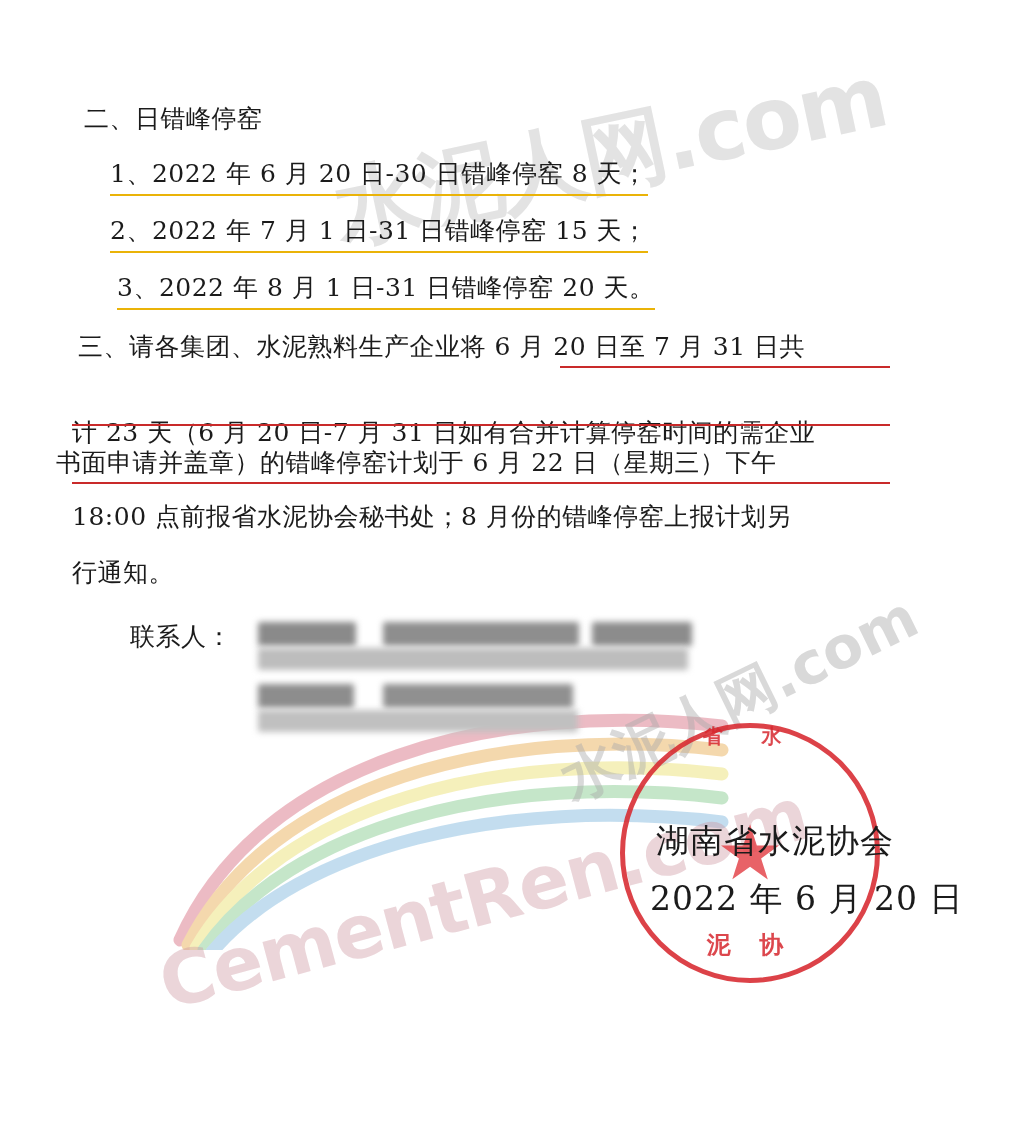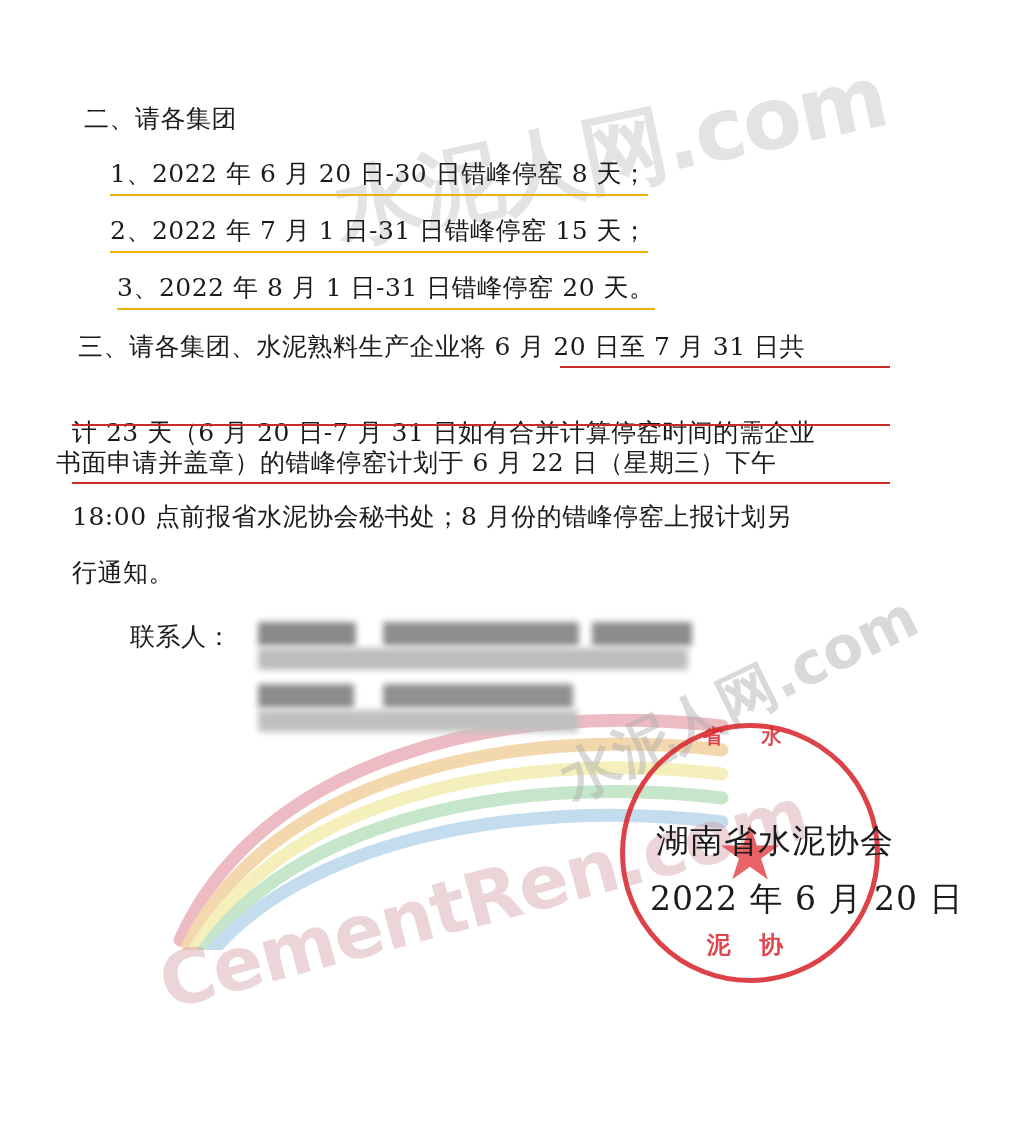--- a/index.html
+++ b/index.html
@@ -155,21 +155,21 @@
       <path d="M42 262 C 130 158, 330 106, 552 132" stroke="#7cb6dd" stroke-width="13"></path>
     </g>
   </svg>
 
   <div class="wm wm-top">水泥人网.com</div>
   <div class="wm wm-mid">水泥人网.com</div>
   <div class="wm wm-bottom">CementRen.com</div>
 
   <div class="doc">
 
-    <div class="line" style="left:84px; top:102px;">二、请各集团</div>
+    <div class="line" style="left:84px; top:102px;">二、日错峰停窑</div>
 
     <div class="line u-red" style="left:110px; top:157px;">1、2022 年 6 月 20 日-30 日错峰停窑 8 天；</div>
 
     <div class="line u-red" style="left:110px; top:214px;">2、2022 年 7 月 1 日-31 日错峰停窑 15 天；</div>
 
     <div class="line u-red" style="left:117px; top:271px;">3、2022 年 8 月 1 日-31 日错峰停窑 20 天。</div>
 
     <div class="line" style="left:78px; top:330px;">三、请各集团、水泥熟料生产企业将 6 月 20 日至 7 月 31 日共</div>
     <div class="line" style="left:72px; top:388px;margin-top:28px;">计 23 天（6 月 20 日-7 月 31 日如有合并计算停窑时间的需企业</div>
     <div class="line" style="left:56px; top:446px;">书面申请并盖章）的错峰停窑计划于 6 月 22 日（星期三）下午</div>

